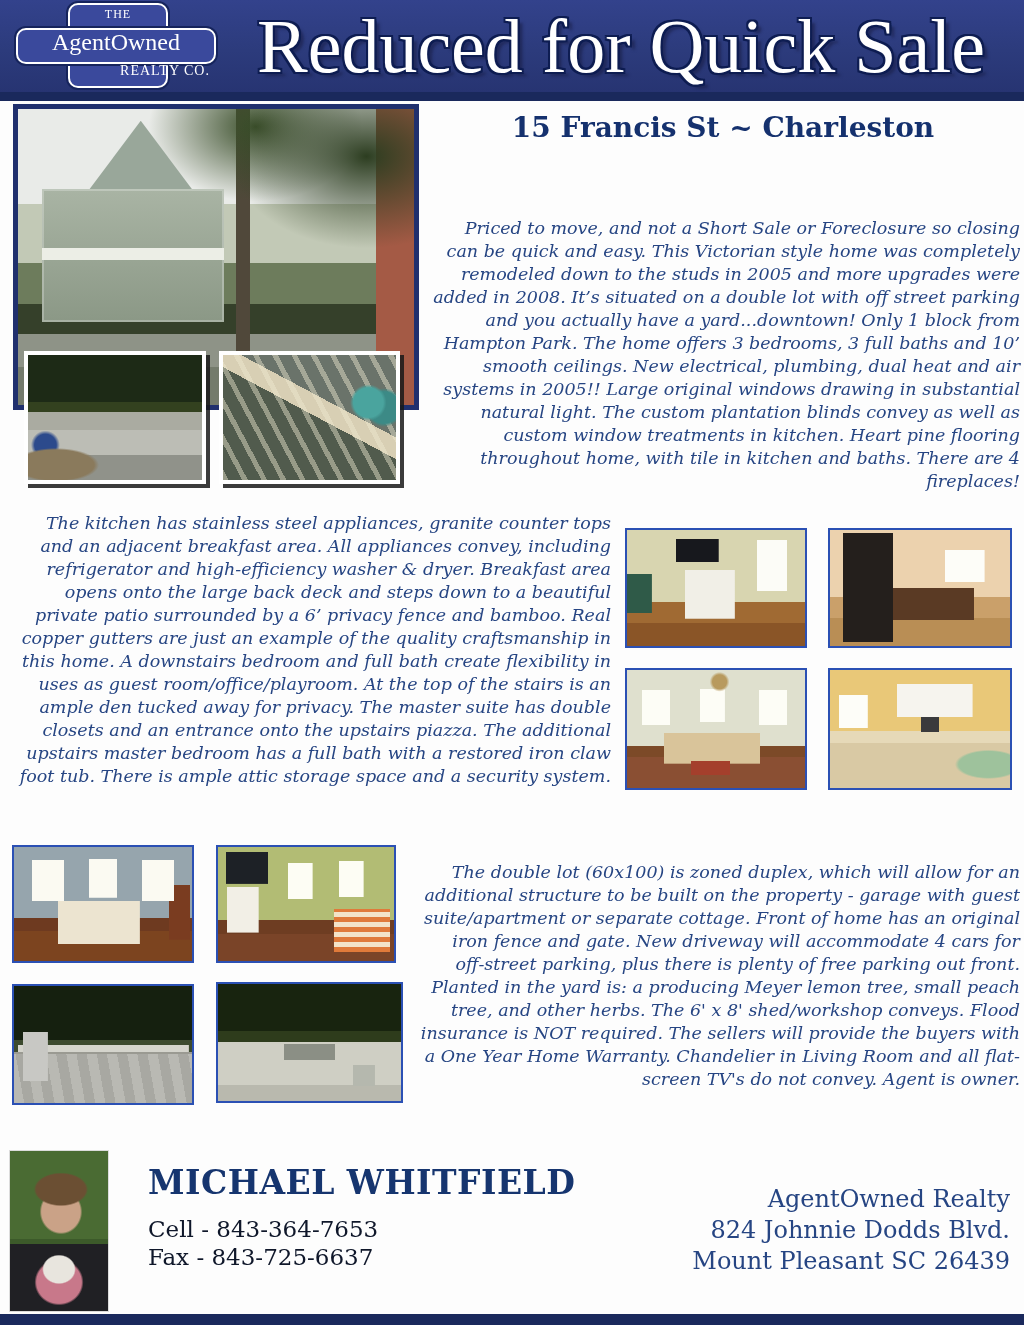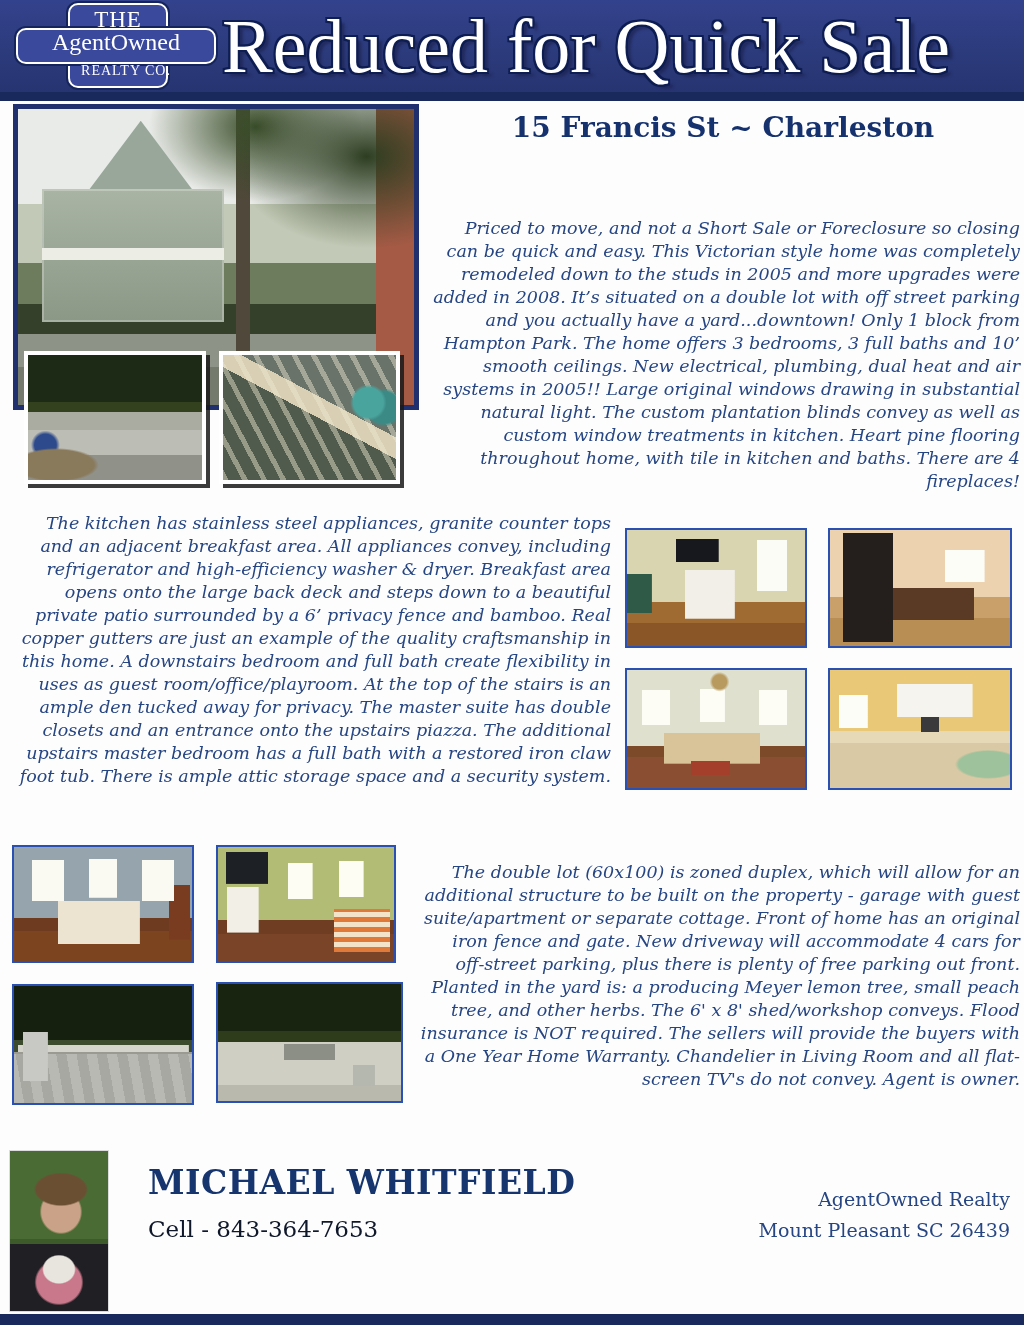--- a/index.html
+++ b/index.html
@@ -7,25 +7,25 @@
 
   
   .banner{position:absolute;left:0;top:0;width:1024px;height:92px;
     background:linear-gradient(180deg,#33428c 0%,#2c3b7c 55%,#273472 100%);}
   .banner-strip{position:absolute;left:0;top:92px;width:1024px;height:9px;background:#1a295c;}
   .bottom-bar{position:absolute;left:0;top:1314px;width:1024px;height:11px;background:#1a295c;}
 
   .logo{position:absolute;left:16px;top:3px;width:202px;height:86px;font-family:"Liberation Serif",serif;}
   .logo-vert{position:absolute;left:52px;top:0;width:96px;height:81px;background:#3a499c;border:2px solid #fff;border-radius:10px;box-shadow:0 0 0 2px #16245c;}
   .logo-horiz{position:absolute;left:0;top:25px;width:196px;height:32px;background:#3a499c;border:2px solid #fff;border-radius:10px;box-shadow:0 0 0 2px #16245c;}
-  .logo-the{position:absolute;left:52px;top:4px;width:100px;text-align:center;color:#fff;font-size:23px;letter-spacing:1px;}
+  .logo-the{position:absolute;left:52px;top:4px;width:100px;text-align:center;color:#fff;font-size:12px;letter-spacing:1px;}
   .logo-name{position:absolute;left:0;top:26px;width:200px;text-align:center;color:#fff;font-size:24px;}
-  .logo-realty{position:absolute;left:52px;top:60px;width:116px;text-align:center;color:#fff;font-size:14px;letter-spacing:1px;}
+  .logo-realty{position:absolute;left:52px;top:60px;width:116px;text-align:center;color:#fff;font-size:14px;letter-spacing:1px;padding-left:39px;}
 
-  .headline{position:absolute;left:222px;top:0;width:798px;height:92px;margin:0;
+  .headline{position:absolute;left:222px;top:0;width:798px;height:92px;margin:0;text-align:center;
     font-family:"Liberation Serif",serif;font-weight:normal;font-size:76px;line-height:92px;color:#ffffff;
     text-shadow:2px 0 #0e1d52,-2px 0 #0e1d52,0 2px #0e1d52,0 -2px #0e1d52,2px 2px #0e1d52,-2px -2px #0e1d52,2px -2px #0e1d52,-2px 2px #0e1d52,5px 4px 3px rgba(25,30,70,.6);}
 
   
   .listing-title{position:absolute;left:425px;top:100px;width:596px;text-align:center;color:#15316e;
     font-weight:bold;font-size:28px;line-height:55px;}
   .para{position:absolute;margin:0;text-align:right;color:#264583;font-size:17.5px;line-height:23px;font-style:italic;}
   .para1{left:433px;top:217px;width:587px;}
   .para2{left:14px;top:512px;width:597px;}
   .para3{left:420px;top:861px;width:600px;}
@@ -128,21 +128,21 @@
       radial-gradient(ellipse 42% 16% at 52% 24%, #6b4f33 0 60%, rgba(0,0,0,0) 66%),
       radial-gradient(ellipse 34% 22% at 52% 38%, #caa287 0 58%, rgba(0,0,0,0) 64%),
       radial-gradient(ellipse 26% 14% at 50% 74%, #e8e5de 0 60%, rgba(0,0,0,0) 66%),
       radial-gradient(ellipse 38% 22% at 50% 82%, #c8788a 0 60%, rgba(0,0,0,0) 66%),
       linear-gradient(#202024,#202024) 50% 100%/100% 42% no-repeat,
       linear-gradient(180deg,#4a6b33 0 55%,#3c5a2a 55%);}
 
   
   .agent-name{position:absolute;left:148px;top:1163px;font-weight:bold;font-size:33px;color:#16356f;letter-spacing:.5px;}
   .agent-contact{position:absolute;left:148px;top:1216px;font-size:23px;line-height:27.5px;color:#0f172a;}
-  .office{position:absolute;right:14px;top:1184px;text-align:right;font-size:19px;line-height:31px;color:#264583;}
+  .office{position:absolute;right:14px;top:1184px;text-align:right;font-size:24px;line-height:31px;color:#264583;}
 </style>
 </head>
 <body>
 
 <div class="page">
 
   <header class="banner">
     <div class="logo">
       <div class="logo-vert"></div>
       <div class="logo-horiz"></div>
@@ -177,21 +177,23 @@
 
   <div class="photo frame-blue ph-bedroom"></div>
   <div class="photo frame-blue ph-den2"></div>
   <div class="photo frame-blue ph-deck"></div>
   <div class="photo frame-blue ph-patio2"></div>
 
   <div class="photo frame-thin ph-agent"></div>
   <div class="agent-name">MICHAEL WHITFIELD</div>
   <div class="agent-contact">
     <div>Cell - 843-364-7653</div>
+    <div>Fax - 843-725-6637</div>
   </div>
 
   <div class="office">
     <div>AgentOwned Realty</div>
+    <div>824 Johnnie Dodds Blvd.</div>
     <div>Mount Pleasant SC 26439</div>
   </div>
 
   <div class="bottom-bar"></div>
 </div>
 
 </body></html>

